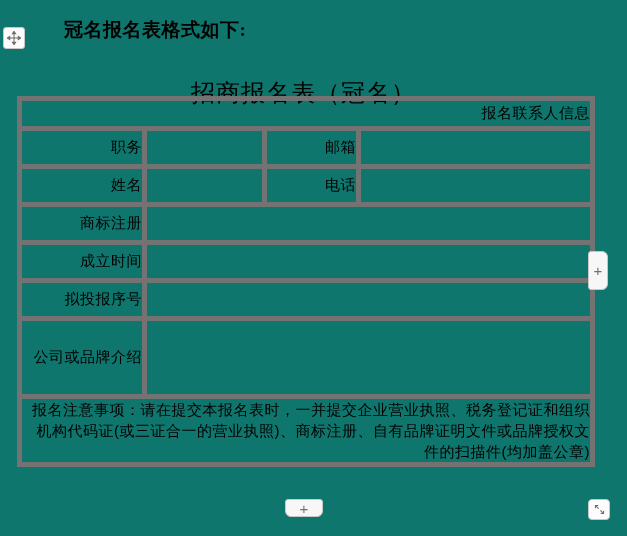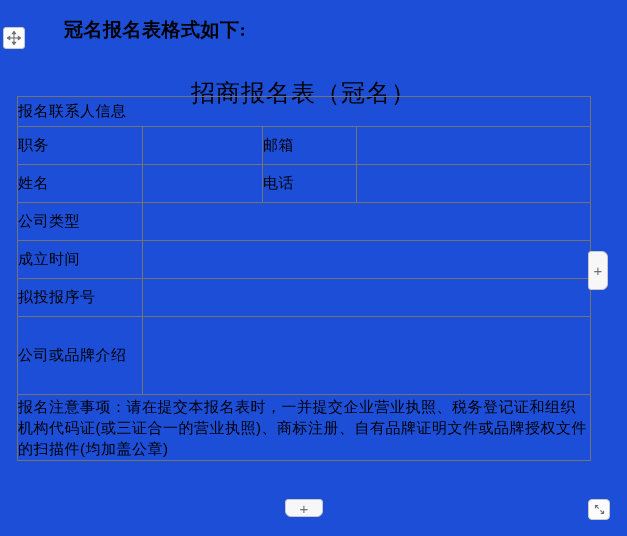--- a/index.html
+++ b/index.html
@@ -4,21 +4,21 @@
 <style>
   html, body {
     margin: 0;
     padding: 0;
     background: #ffffff;
   }
   #canvas {
     position: relative;
     width: 627px;
     height: 536px;
-    background: #1d4ed8;
+    background: #0f766e;
     overflow: hidden;
     font-family: "Liberation Sans", "DejaVu Sans", sans-serif;
     color: #000000;
   }
   .intro-heading {
     position: absolute;
     left: 64px;
     top: 17px;
     font-family: "Liberation Serif", "DejaVu Serif", serif;
     font-size: 19px;
@@ -41,24 +41,24 @@
   }
   table.form {
     position: absolute;
     left: 17px;
     top: 96px;
     width: 573px;
     border-collapse: collapse;
     table-layout: fixed;
   }
   table.form td {
-    border: 1px solid #737373;
+    border: 5px solid #737373;
     padding: 0;
     font-size: 15px;
-    text-align: left;
+    text-align: right;
     vertical-align: middle;
     overflow: hidden;
     letter-spacing: 0.5px;
   }
   tr.r-header  { height: 30px; }
   tr.r-std     { height: 38px; }
   tr.r-intro   { height: 78px; }
   tr.r-notes   { height: 66px; }
   td.notes-cell {
     text-align: left;
@@ -158,21 +158,21 @@
         <td>邮箱</td>
         <td></td>
       </tr>
       <tr class="r-std">
         <td>姓名</td>
         <td></td>
         <td>电话</td>
         <td></td>
       </tr>
       <tr class="r-std">
-        <td>公司类型</td>
+        <td>商标注册</td>
         <td colspan="3"></td>
       </tr>
       <tr class="r-std">
         <td>成立时间</td>
         <td colspan="3"></td>
       </tr>
       <tr class="r-std">
         <td>拟投报序号</td>
         <td colspan="3"></td>
       </tr>

